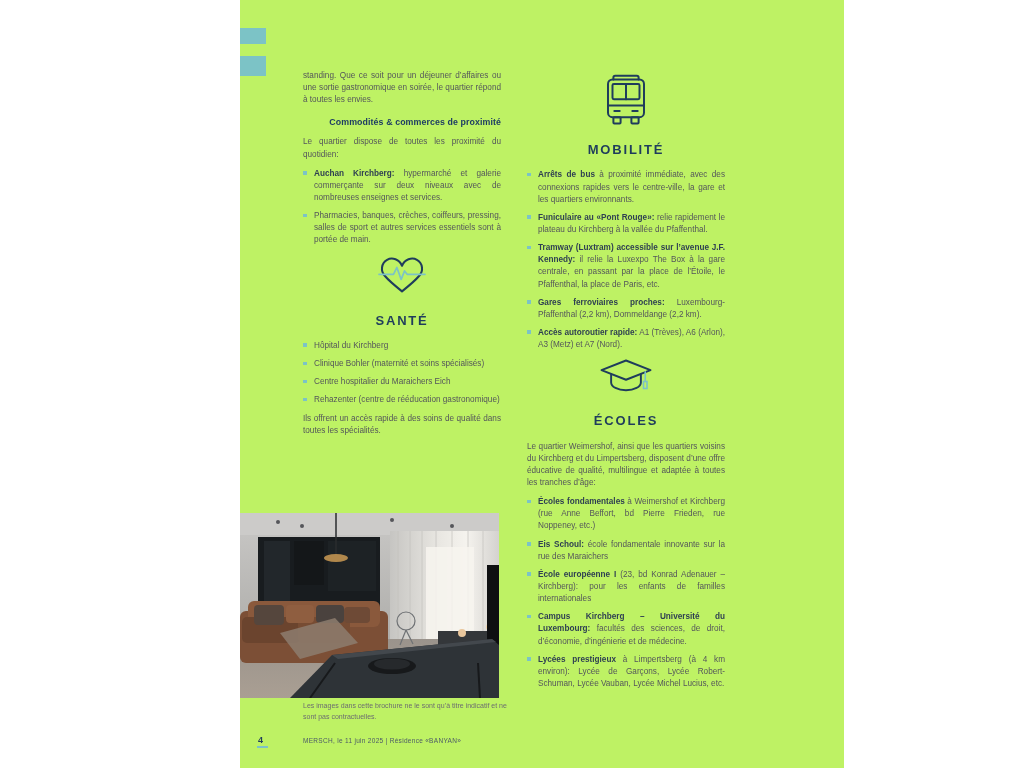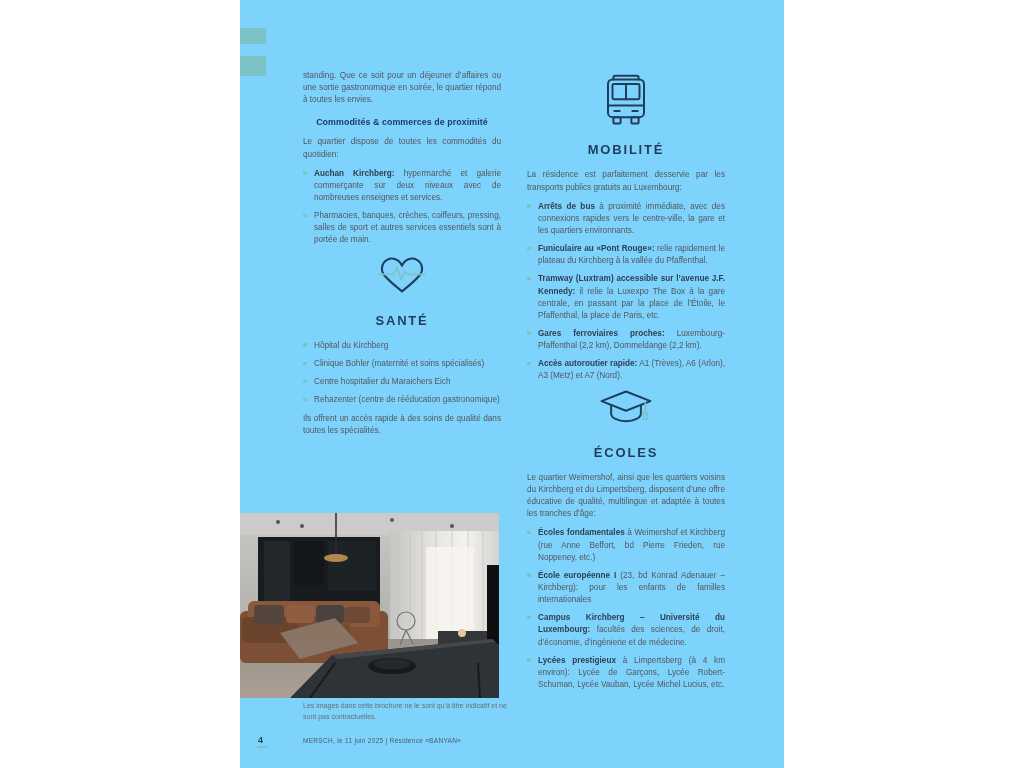--- a/index.html
+++ b/index.html
@@ -2,35 +2,35 @@
 <html lang="fr"><head>
 <meta charset="utf-8">
 <style>
   html,body{margin:0;padding:0;}
   body{
     width:1024px;height:768px;background:#ffffff;
     font-family:"Liberation Sans", sans-serif;
     -webkit-font-smoothing:antialiased;
   }
   .page{
-    position:absolute;left:240px;top:0;width:544px;height:768px;
-    background:#7dd3fc;overflow:hidden;
+    position:absolute;left:240px;top:0;width:604px;height:768px;
+    background:#bef264;overflow:hidden;
   }
   .corner-sq{position:absolute;left:0;width:26px;background:#7cc3c6;}
   .sq1{top:28px;height:16px;}
   .sq2{top:56px;height:20px;}
 
   .col{position:absolute;width:198px;color:#54565b;font-size:8.2px;line-height:1.48;}
   .col-left{left:63px;top:70px;}
   .col-right{left:287px;top:68px;}
 
   p{margin:0 0 7px 0;text-align:justify;}
   .h3{
     font-weight:bold;color:#1e3c64;font-size:8.8px;letter-spacing:.1px;
-    margin:10px 0 7px 0;white-space:nowrap;text-align:center;
+    margin:10px 0 7px 0;white-space:nowrap;text-align:right;
   }
   ul{list-style:none;margin:0 0 4px 0;padding:0;}
   li{position:relative;padding-left:11px;margin:0 0 6px 0;text-align:justify;}
   .bullet-sq{position:absolute;left:0;top:3.5px;width:3.5px;height:3.5px;background:#7cc3c6;}
   .b{font-weight:bold;color:#2e3f52;}
 
   .section-head{text-align:center;margin:6px 0 10px 0;}
   .section-head svg{display:inline-block;}
   .section-title{
     font-weight:bold;color:#1f3d5c;font-size:13px;letter-spacing:1.8px;
@@ -57,21 +57,21 @@
 <body>
 
 <div class="page">
   <div class="corner-sq sq1"></div>
   <div class="corner-sq sq2"></div>
 
   <div class="col col-left">
     <p>standing. Que ce soit pour un déjeuner d’affaires ou une sortie gastronomique en soirée, le quartier répond à toutes les envies.</p>
 
     <div class="h3">Commodités &amp; commerces de proximité</div>
-    <p>Le quartier dispose de toutes les commodités du quotidien:</p>
+    <p>Le quartier dispose de toutes les proximité du quotidien:</p>
     <ul>
       <li>
         <span class="bullet-sq"></span><span class="b">Auchan Kirchberg:</span><span> hypermarché et galerie commerçante sur deux niveaux avec de nombreuses enseignes et services.</span>
       </li>
       <li>
         <span class="bullet-sq"></span><span class="b"></span><span>Pharmacies, banques, crèches, coiffeurs, pressing, salles de sport et autres services essentiels sont à portée de main.</span>
       </li>
     </ul>
 
     <div class="section-head">
@@ -110,21 +110,20 @@
           <line x1="4" y1="35" x2="44" y2="35"></line>
           <line x1="11" y1="41" x2="17" y2="41"></line>
           <line x1="31" y1="41" x2="37" y2="41"></line>
           <rect x="10" y="48" width="8" height="7" rx="1"></rect>
           <rect x="30" y="48" width="8" height="7" rx="1"></rect>
         </g>
       </svg>
       <div class="section-title">MOBILITÉ</div>
     </div>
 
-    <p>La résidence est parfaitement desservie par les transports publics gratuits au Luxembourg:</p>
     <ul>
       <li>
         <span class="bullet-sq"></span><span class="b">Arrêts de bus</span><span> à proximité immédiate, avec des connexions rapides vers le centre-ville, la gare et les quartiers environnants.</span>
       </li>
       <li>
         <span class="bullet-sq"></span><span class="b">Funiculaire au «Pont Rouge»:</span><span> relie rapidement le plateau du Kirchberg à la vallée du Pfaffenthal.</span>
       </li>
       <li>
         <span class="bullet-sq"></span><span class="b">Tramway (Luxtram) accessible sur l’avenue J.F. Kennedy:</span><span> il relie la Luxexpo The Box à la gare centrale, en passant par la place de l’Étoile, le Pfaffenthal, la place de Paris, etc.</span>
       </li>
@@ -147,20 +146,23 @@
           <rect x="52" y="28" width="4" height="8"></rect>
         </g>
       </svg>
       <div class="section-title">ÉCOLES</div>
     </div>
 
     <p>Le quartier Weimershof, ainsi que les quartiers voisins du Kirchberg et du Limpertsberg, disposent d’une offre éducative de qualité, multilingue et adaptée à toutes les tranches d’âge:</p>
     <ul>
       <li>
         <span class="bullet-sq"></span><span class="b">Écoles fondamentales</span><span> à Weimershof et Kirchberg (rue Anne Beffort, bd Pierre Frieden, rue Noppeney, etc.)</span>
+      </li>
+      <li>
+        <span class="bullet-sq"></span><span class="b">Eis Schoul:</span><span> école fondamentale innovante sur la rue des Maraichers</span>
       </li>
       <li>
         <span class="bullet-sq"></span><span class="b">École européenne I</span><span> (23, bd Konrad Adenauer – Kirchberg): pour les enfants de familles internationales</span>
       </li>
       <li>
         <span class="bullet-sq"></span><span class="b">Campus Kirchberg – Université du Luxembourg:</span><span> facultés des sciences, de droit, d’économie, d’ingénierie et de médecine.</span>
       </li>
       <li>
         <span class="bullet-sq"></span><span class="b">Lycées prestigieux</span><span> à Limpertsberg (à 4 km environ): Lycée de Garçons, Lycée Robert-Schuman, Lycée Vauban, Lycée Michel Lucius, etc.</span>
       </li>

